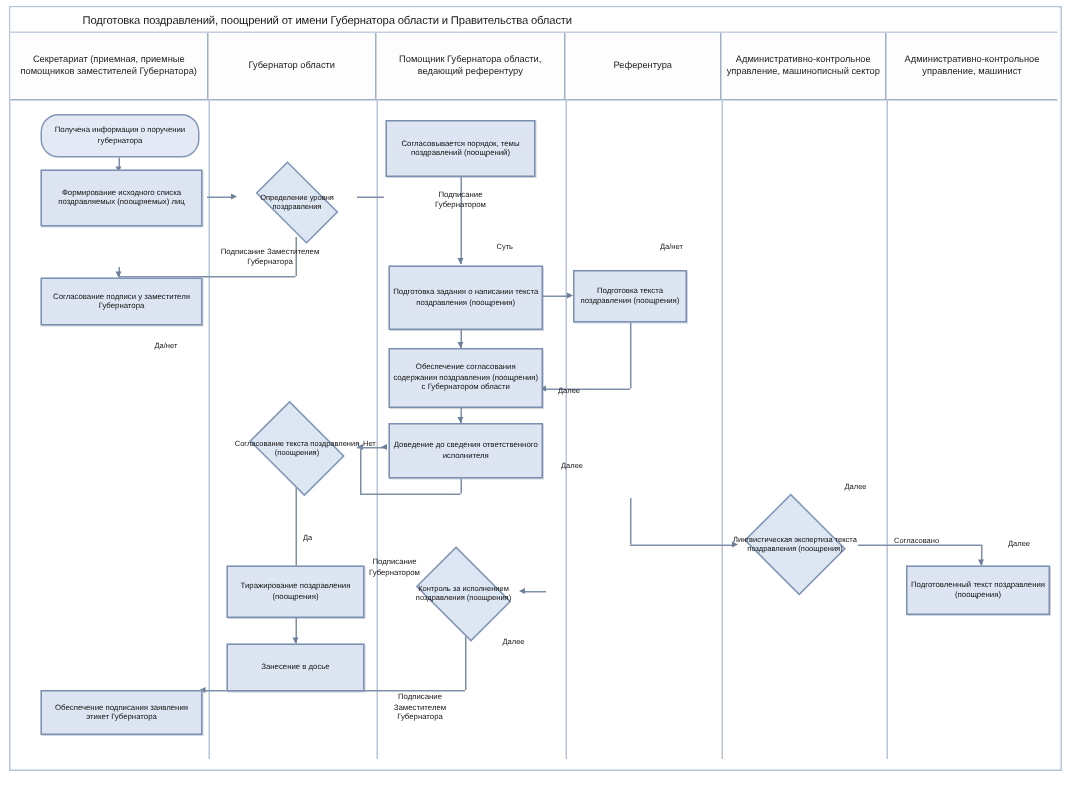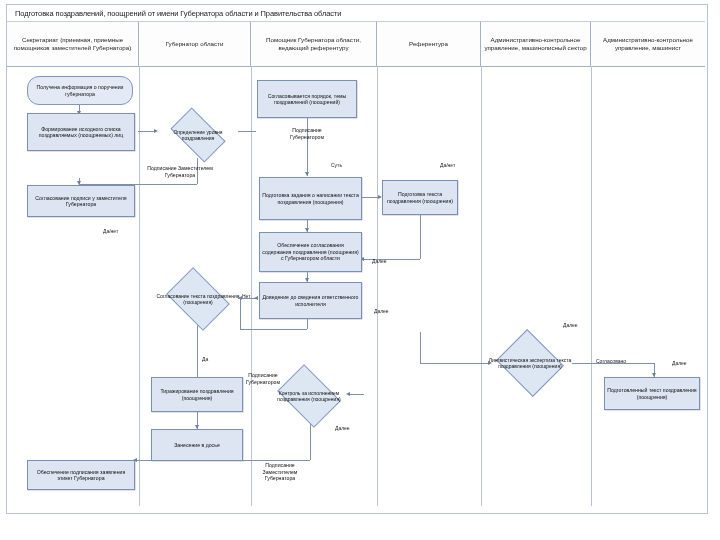--- a/index.html
+++ b/index.html
@@ -8,21 +8,21 @@
 
   
   #frame{position:absolute;left:6px;top:4px;width:700px;height:508px;
          border:1px solid #b8c4d6;background:#ffffff;}
 
   
   #title-bar{position:absolute;left:7px;top:5px;width:698px;height:16px;
              border-bottom:1px solid #c3cede;background:#ffffff;
              display:flex;align-items:center;}
   #title-text{font-size:7.5px;color:#1a1a1a;padding-left:8px;letter-spacing:-0.1px;
-              white-space:nowrap;filter:blur(0.22px);}
+              white-space:nowrap;filter:blur(0.22px);margin-left:40px;}
 
   
   #lane-header{position:absolute;left:7px;top:22px;width:698px;height:44px;
                background:#fdfdfd;border-bottom:1px solid #9fb0c8;}
   .lane-h{position:absolute;top:0;height:44px;display:flex;align-items:center;
           justify-content:center;text-align:center;box-sizing:border-box;
           border-right:1px solid #9fb0c8;}
   .lane-h span{font-size:6.2px;color:#1d1d1d;line-height:1.35;padding:0 3px;
                filter:blur(0.3px);}
   

